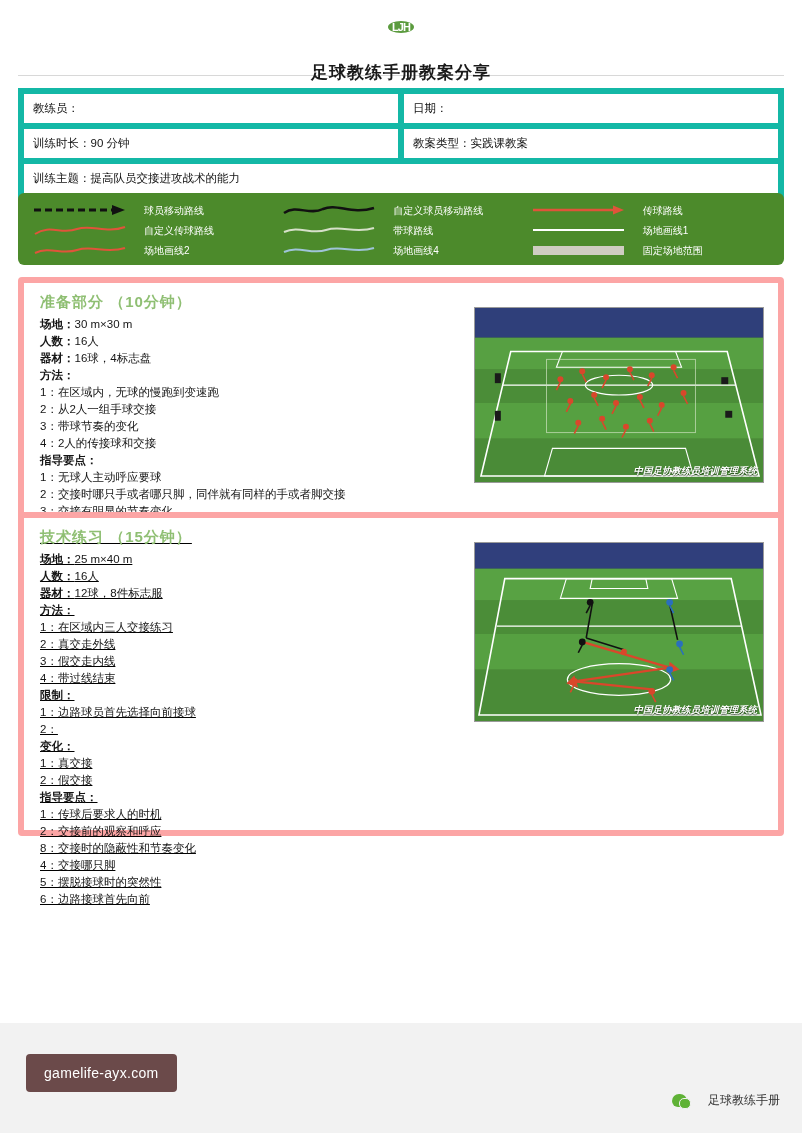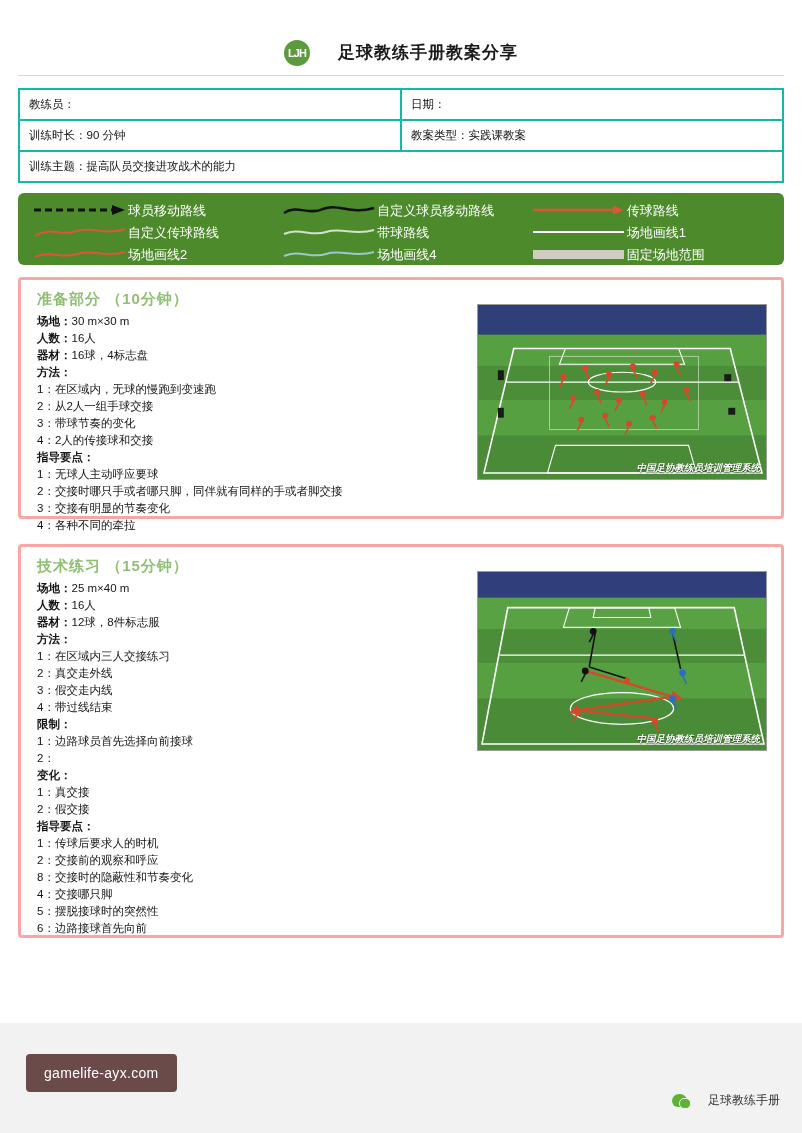--- a/index.html
+++ b/index.html
@@ -20,20 +20,21 @@
   .doc-header {
     position: absolute;
     left: 18px; top: 30px;
     width: 766px;
     height: 46px;
     border-bottom: 1px solid #d8d8d8;
     display: flex;
     align-items: center;
     justify-content: center;
     gap: 28px;
+    flex-direction: column;
   }
   .logo-circle {
     width: 26px; height: 26px;
     border-radius: 50%;
     background: #5b9b3e;
     color: #ffffff;
     font-size: 11px;
     font-weight: bold;
     display: flex; align-items: center; justify-content: center;
     letter-spacing: -1px;
@@ -49,21 +50,21 @@
   .info-table {
     position: absolute;
     left: 18px; top: 88px;
     width: 766px;
     border: 1px solid #b9b9b9;
     border-collapse: collapse;
     font-size: 11.5px;
     color: #222;
   }
   .info-table td {
-    border: 2px solid #14b8a6;
+    border: 6px solid #14b8a6;
     padding: 7px 9px;
     height: 26px;
     vertical-align: middle;
   }
   .info-table td.half { width: 50%; }
   .info-table .lbl { color: #111; }
   .info-table .val { color: #111; }
 
   
   .legend {
@@ -76,44 +77,44 @@
     padding: 9px 14px;
     display: grid;
     grid-template-columns: 1fr 1fr 1fr;
     grid-template-rows: 1fr 1fr;
     column-gap: 10px;
     row-gap: 4px;
     align-items: center;
   }
   .legend-item {
     display: flex;
-    align-items: flex-start;
-    gap: 0;
+    align-items: flex-end;
+    gap: 16px;
     color: #ffffff;
-    font-size: 13px;
+    font-size: 10px;
     white-space: nowrap;
   }
   .legend-sample {
     width: 96px; height: 16px;
     flex: 0 0 96px;
     display: block;
   }
   .legend-label { color: #fff; }
 
   
   .section {
     position: absolute;
     left: 18px;
     width: 766px;
-    border: 3px solid #fca5a5;
+    border: 6px solid #fca5a5;
     border-radius: 4px;
     background: #fff;
   }
   #section-prep { top: 277px; height: 242px; }
-  #section-tech { top: 544px; height: 394px; }
+  #section-tech { top: 512px; height: 324px; text-decoration: underline; }
 
   .section-title {
     font-size: 15px;
     font-weight: bold;
     color: #8fbf73;
     padding: 10px 0 4px 16px;
     letter-spacing: 1px;
   }
   .section-body {
     position: relative;

